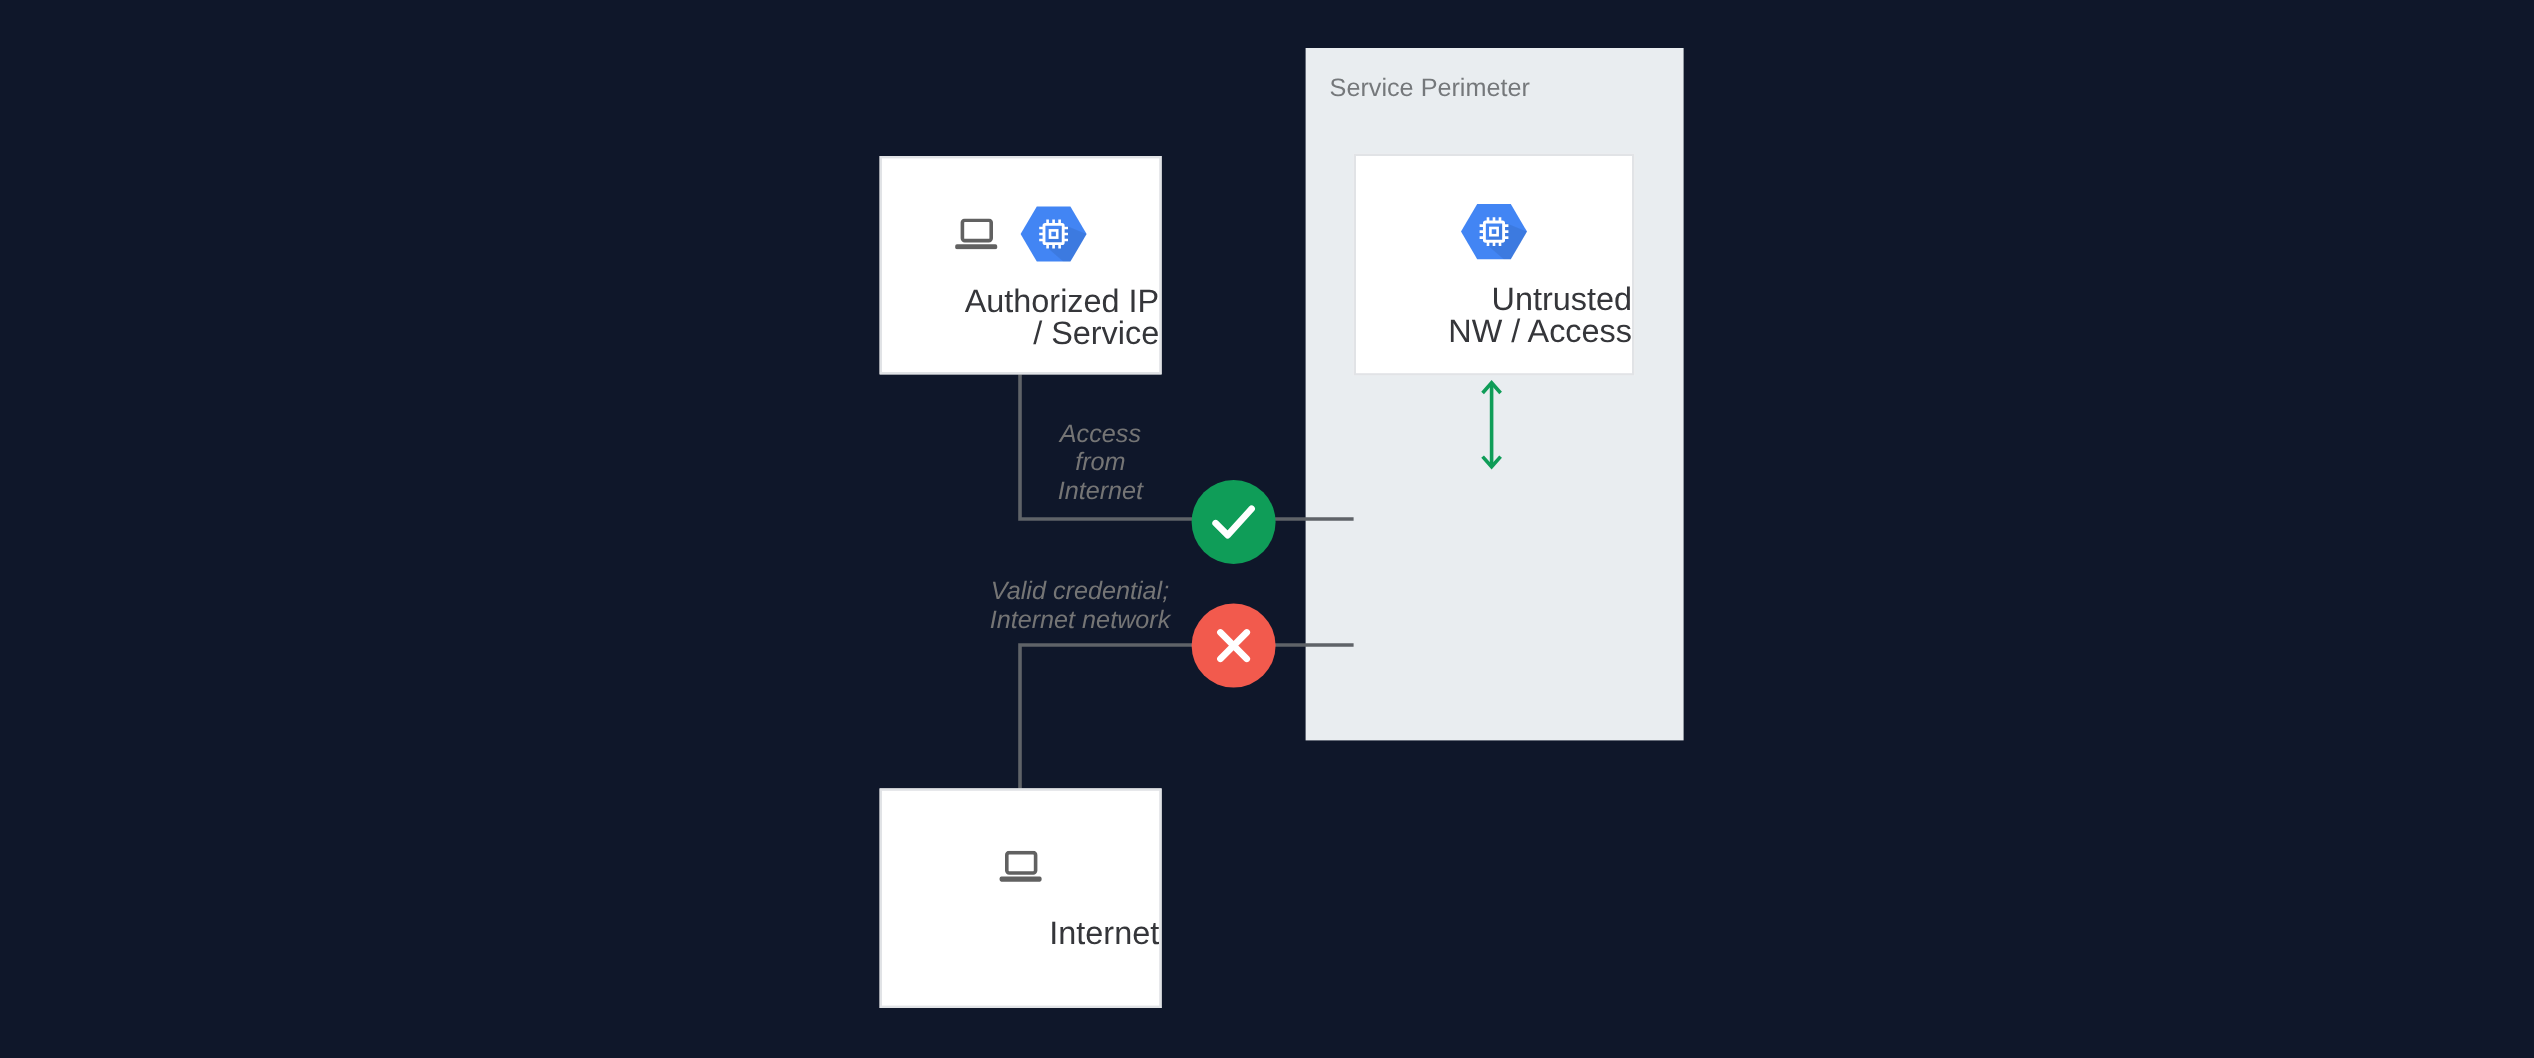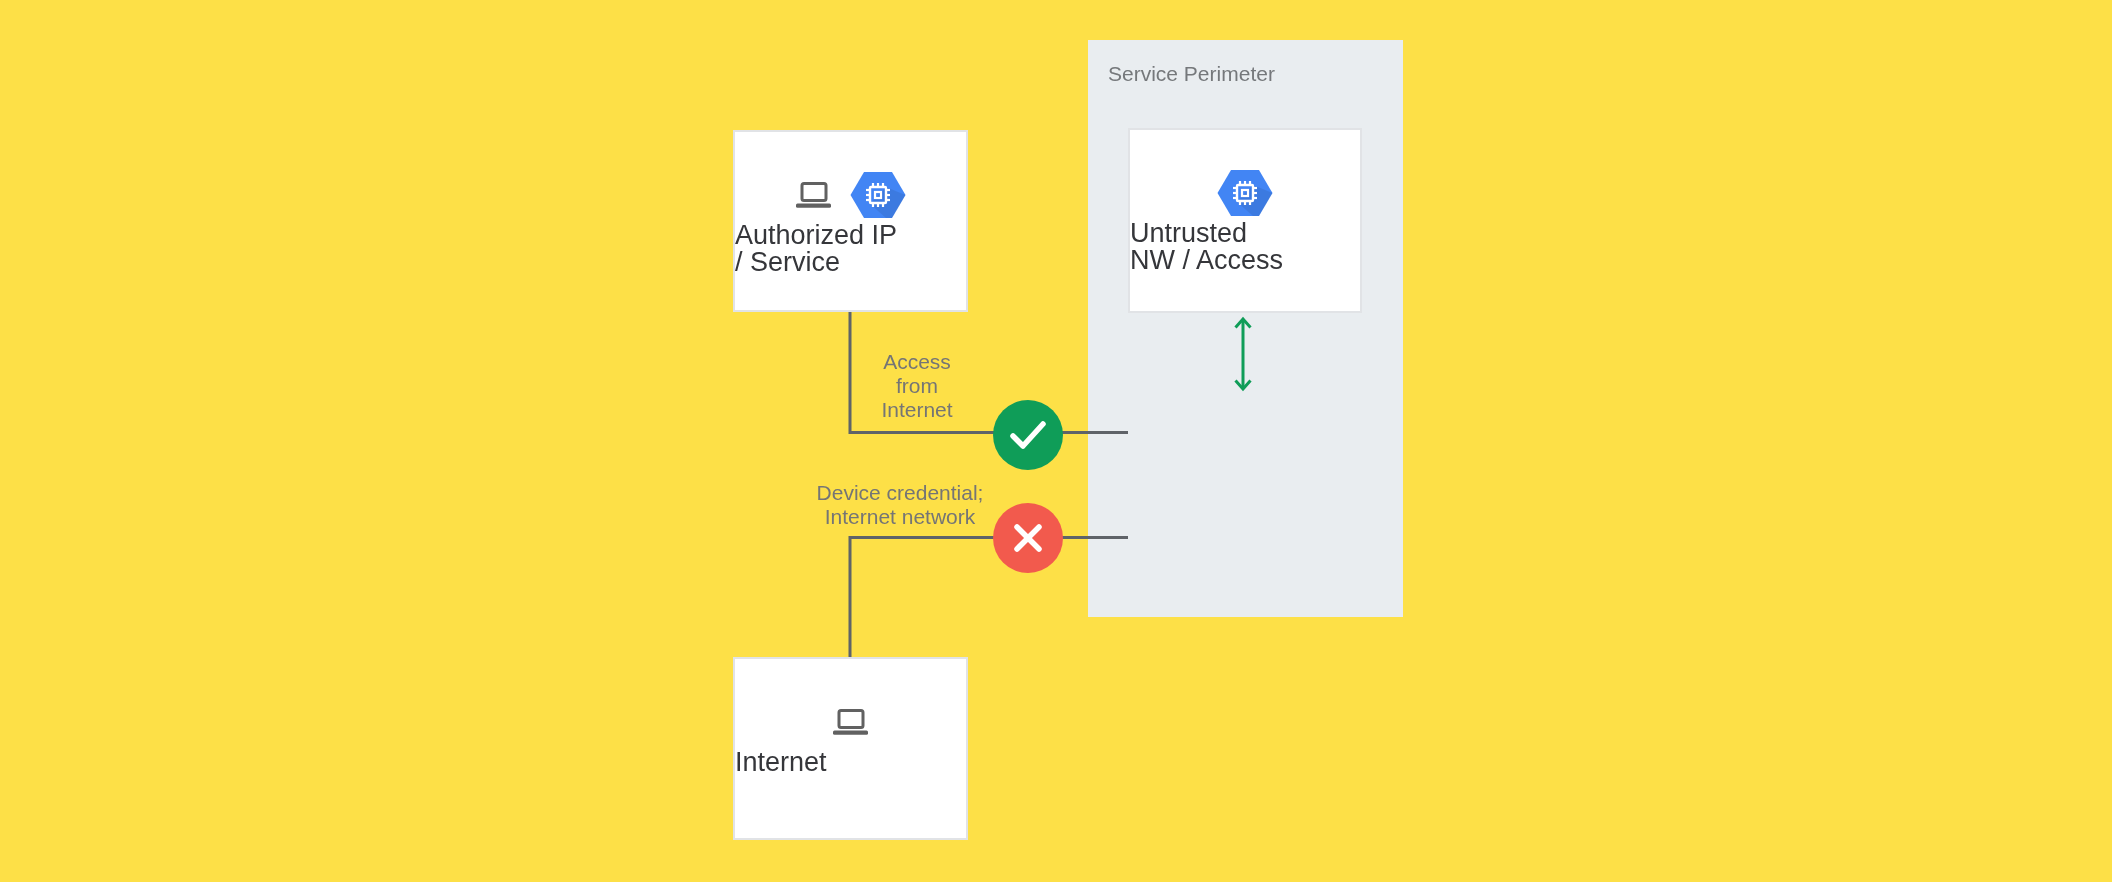--- a/index.html
+++ b/index.html
@@ -1,19 +1,19 @@
 <!DOCTYPE html>
 <html><head>
 <meta charset="utf-8">
 <style>
   html,body{margin:0;padding:0;background:#ffffff;}
   .canvas{
     position:relative;
     width:2112px;height:882px;
-    background:#fde047;
+    background:#0f172a;
     font-family:"Liberation Sans", sans-serif;
     overflow:hidden;
   }
   
   .perimeter{
     position:absolute;left:1088px;top:40px;width:315px;height:577px;
     background:#e9edf0;z-index:0;
   }
   .perimeter-label{
     position:absolute;left:20px;top:22px;
@@ -28,30 +28,30 @@
   }
   .node-a{left:733px;top:130px;width:235px;height:182px;}
   .node-b{left:1128px;top:128px;width:234px;height:185px;}
   .node-c{left:1128px;top:394px;width:234px;height:182px;}
   .node-d{left:733px;top:657px;width:235px;height:183px;}
   .icon-row{
     position:absolute;left:0;right:0;top:37px;height:52px;
     display:flex;justify-content:center;align-items:center;gap:17px;
   }
   .node-title{
-    position:absolute;left:0;right:0;top:90px;
-    text-align:left;font-size:27px;line-height:27px;color:#35363a;
+    position:absolute;left:0;right:0;top:106px;
+    text-align:right;font-size:27px;line-height:27px;color:#35363a;
   }
   .node-title span{display:block;}
   
   .edge-label{
     position:absolute;z-index:2;text-align:center;
     font-size:21px;line-height:24px;color:#757575;
   }
-  .edge-label span{display:block;white-space:nowrap;}
+  .edge-label span{display:block;white-space:nowrap;font-style:italic;}
   .label-access{left:837px;top:350px;width:160px;}
   .label-valid{left:770px;top:481px;width:260px;}
   
   .status-circle{
     position:absolute;width:70px;height:70px;border-radius:50%;
     z-index:3;display:flex;align-items:center;justify-content:center;
   }
   .status-allowed{left:993px;top:400px;background:#0f9d58;}
   .status-denied{left:993px;top:503px;background:#f25a4d;}
   .icon{display:inline-flex;line-height:0;}
@@ -161,21 +161,21 @@
     </div>
   </div>
 
   <div class="edge-label label-access">
     <span>Access</span>
     <span>from</span>
     <span>Internet</span>
   </div>
 
   <div class="edge-label label-valid">
-    <span>Device credential;</span>
+    <span>Valid credential;</span>
     <span>Internet network</span>
   </div>
 
   <div class="status-circle status-allowed">
     <span class="icon">
       <svg width="70" height="70" viewBox="0 0 70 70">
         <polyline points="20,36 30,46 50,24" fill="none" stroke="#ffffff" stroke-width="5.5" stroke-linecap="round" stroke-linejoin="round"></polyline>
       </svg>
     </span>
   </div>

